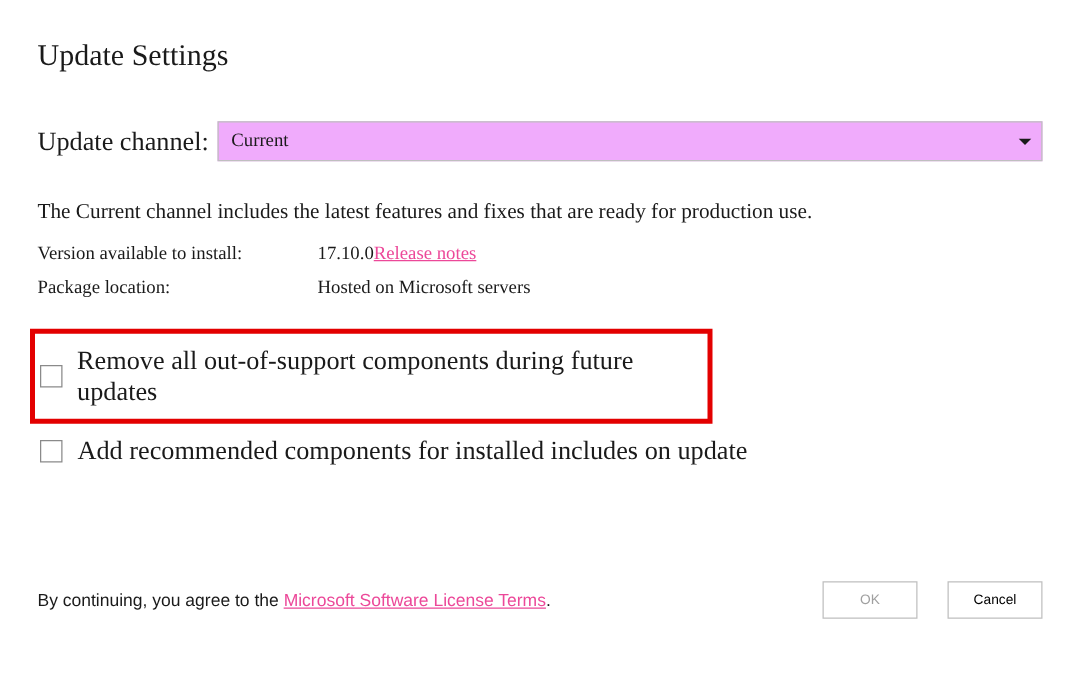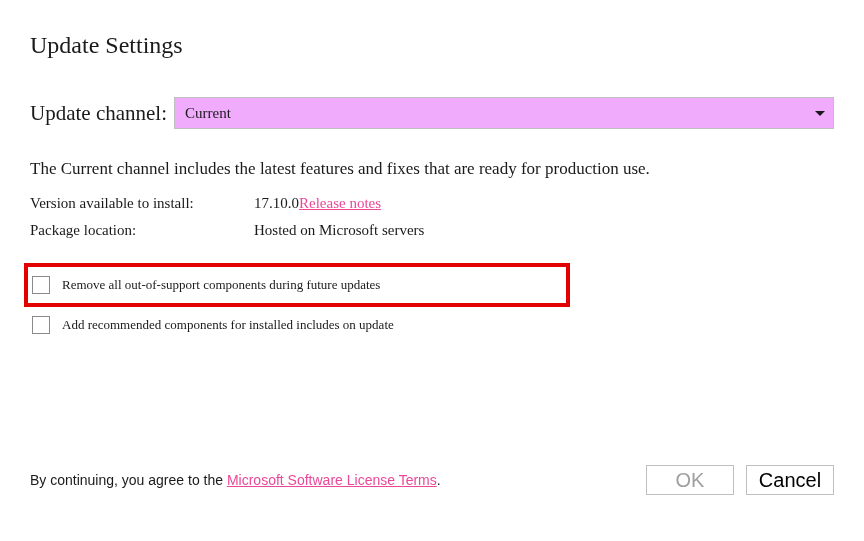--- a/index.html
+++ b/index.html
@@ -97,51 +97,52 @@
       margin-left: 2px;
     }
     .checkbox {
       width: 18px;
       height: 18px;
       border: 1px solid #8a8a8a;
       background: #ffffff;
       cursor: pointer;
     }
     .checkbox-label {
-      font-size: 13px;
+      font-size: 21px;
       color: #1a1a1a;
     }
     .footer {
       position: absolute;
       left: 30px;
       right: 30px;
       bottom: 46px;
       display: flex;
       align-items: center;
       justify-content: space-between;
     }
     .footer-text {
       font-size: 14px;
       color: #1a1a1a;
     }
     .button-group {
       display: flex;
       gap: 12px;
     }
     .btn {
-      width: 88px;
+      width: 76px;
       height: 30px;
       border: 1px solid #bfbfbf;
       background: #ffffff;
-      font-size: 20px;
+      font-size: 11px;
       font-family: inherit;
       cursor: pointer;
       display: flex;
       align-items: center;
       justify-content: center;
+      margin-left: 12px;
     }
     .btn.disabled {
       color: #a0a0a0;
       cursor: default;
     }
   </style>
 </head>
 <body>
 
 <div class="container">

